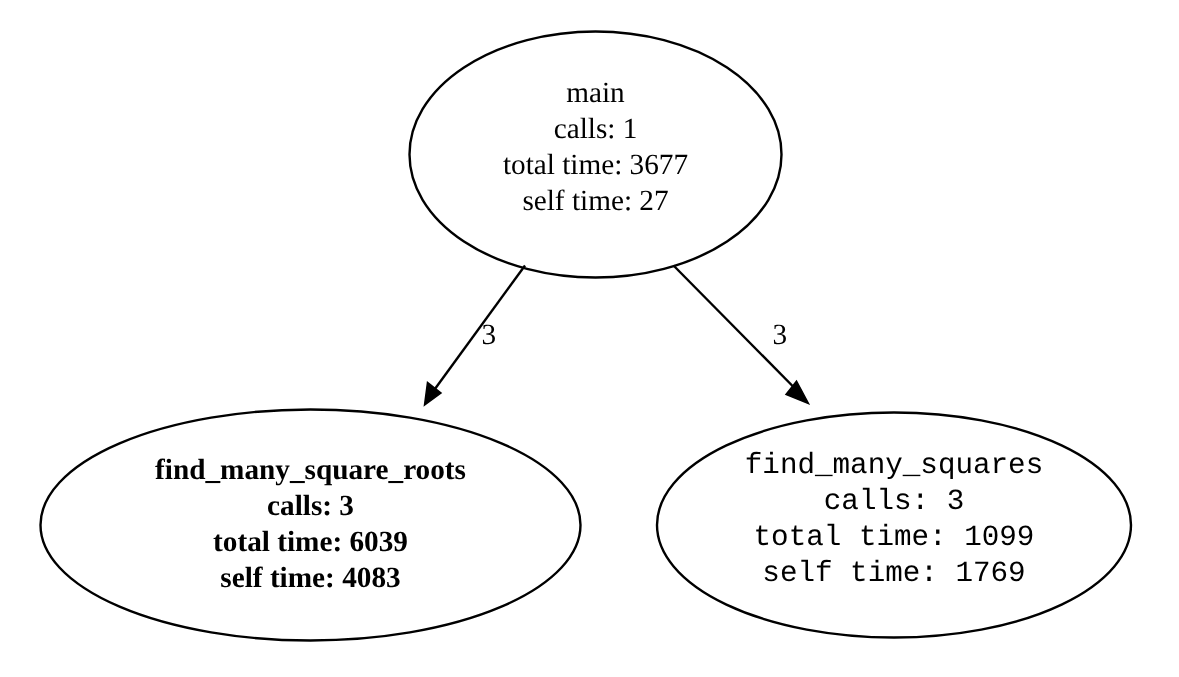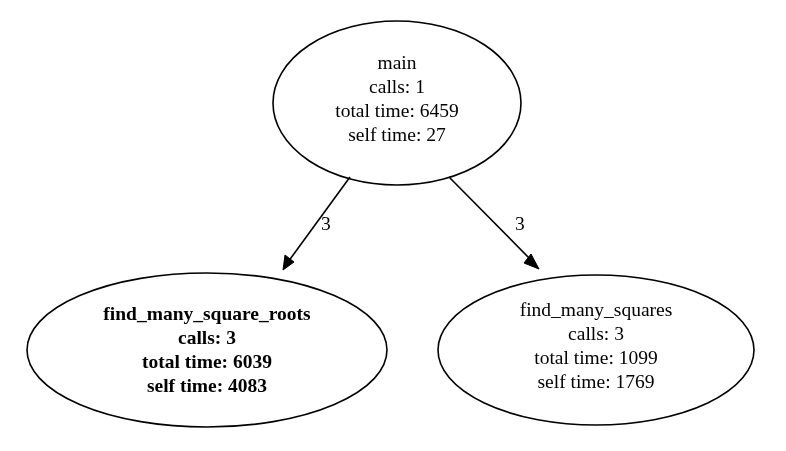--- a/index.html
+++ b/index.html
@@ -76,20 +76,21 @@
     left: 27px;
     top: 302px;
     width: 360px;
     font-weight: bold;
   }
   
   #right-node-text {
     left: 438px;
     top: 298px;
     width: 316px;
+    font-family: Liberation Mono, monospace;
   }
   #edge-label-left {
     left: 321px;
     top: 213px;
   }
   #edge-label-right {
     left: 515px;
     top: 213px;
   }
 </style>
@@ -109,21 +110,21 @@
     <line class="edge-line" x1="350" y1="177" x2="288" y2="262"></line>
     <polygon class="edge-head" points="283,270 285,255 294,262"></polygon>
 
     <line class="edge-line" x1="449" y1="177" x2="532" y2="261"></line>
     <polygon class="edge-head" points="539,269 524,263 531,254"></polygon>
   </svg>
 
   <div class="node-text" id="main-node-text">
     <span class="line">main</span>
     <span class="line">calls: 1</span>
-    <span class="line">total time: 6459</span>
+    <span class="line">total time: 3677</span>
     <span class="line">self time: 27</span>
   </div>
 
   <div class="node-text" id="left-node-text">
     <span class="line">find_many_square_roots</span>
     <span class="line">calls: 3</span>
     <span class="line">total time: 6039</span>
     <span class="line">self time: 4083</span>
   </div>
 

